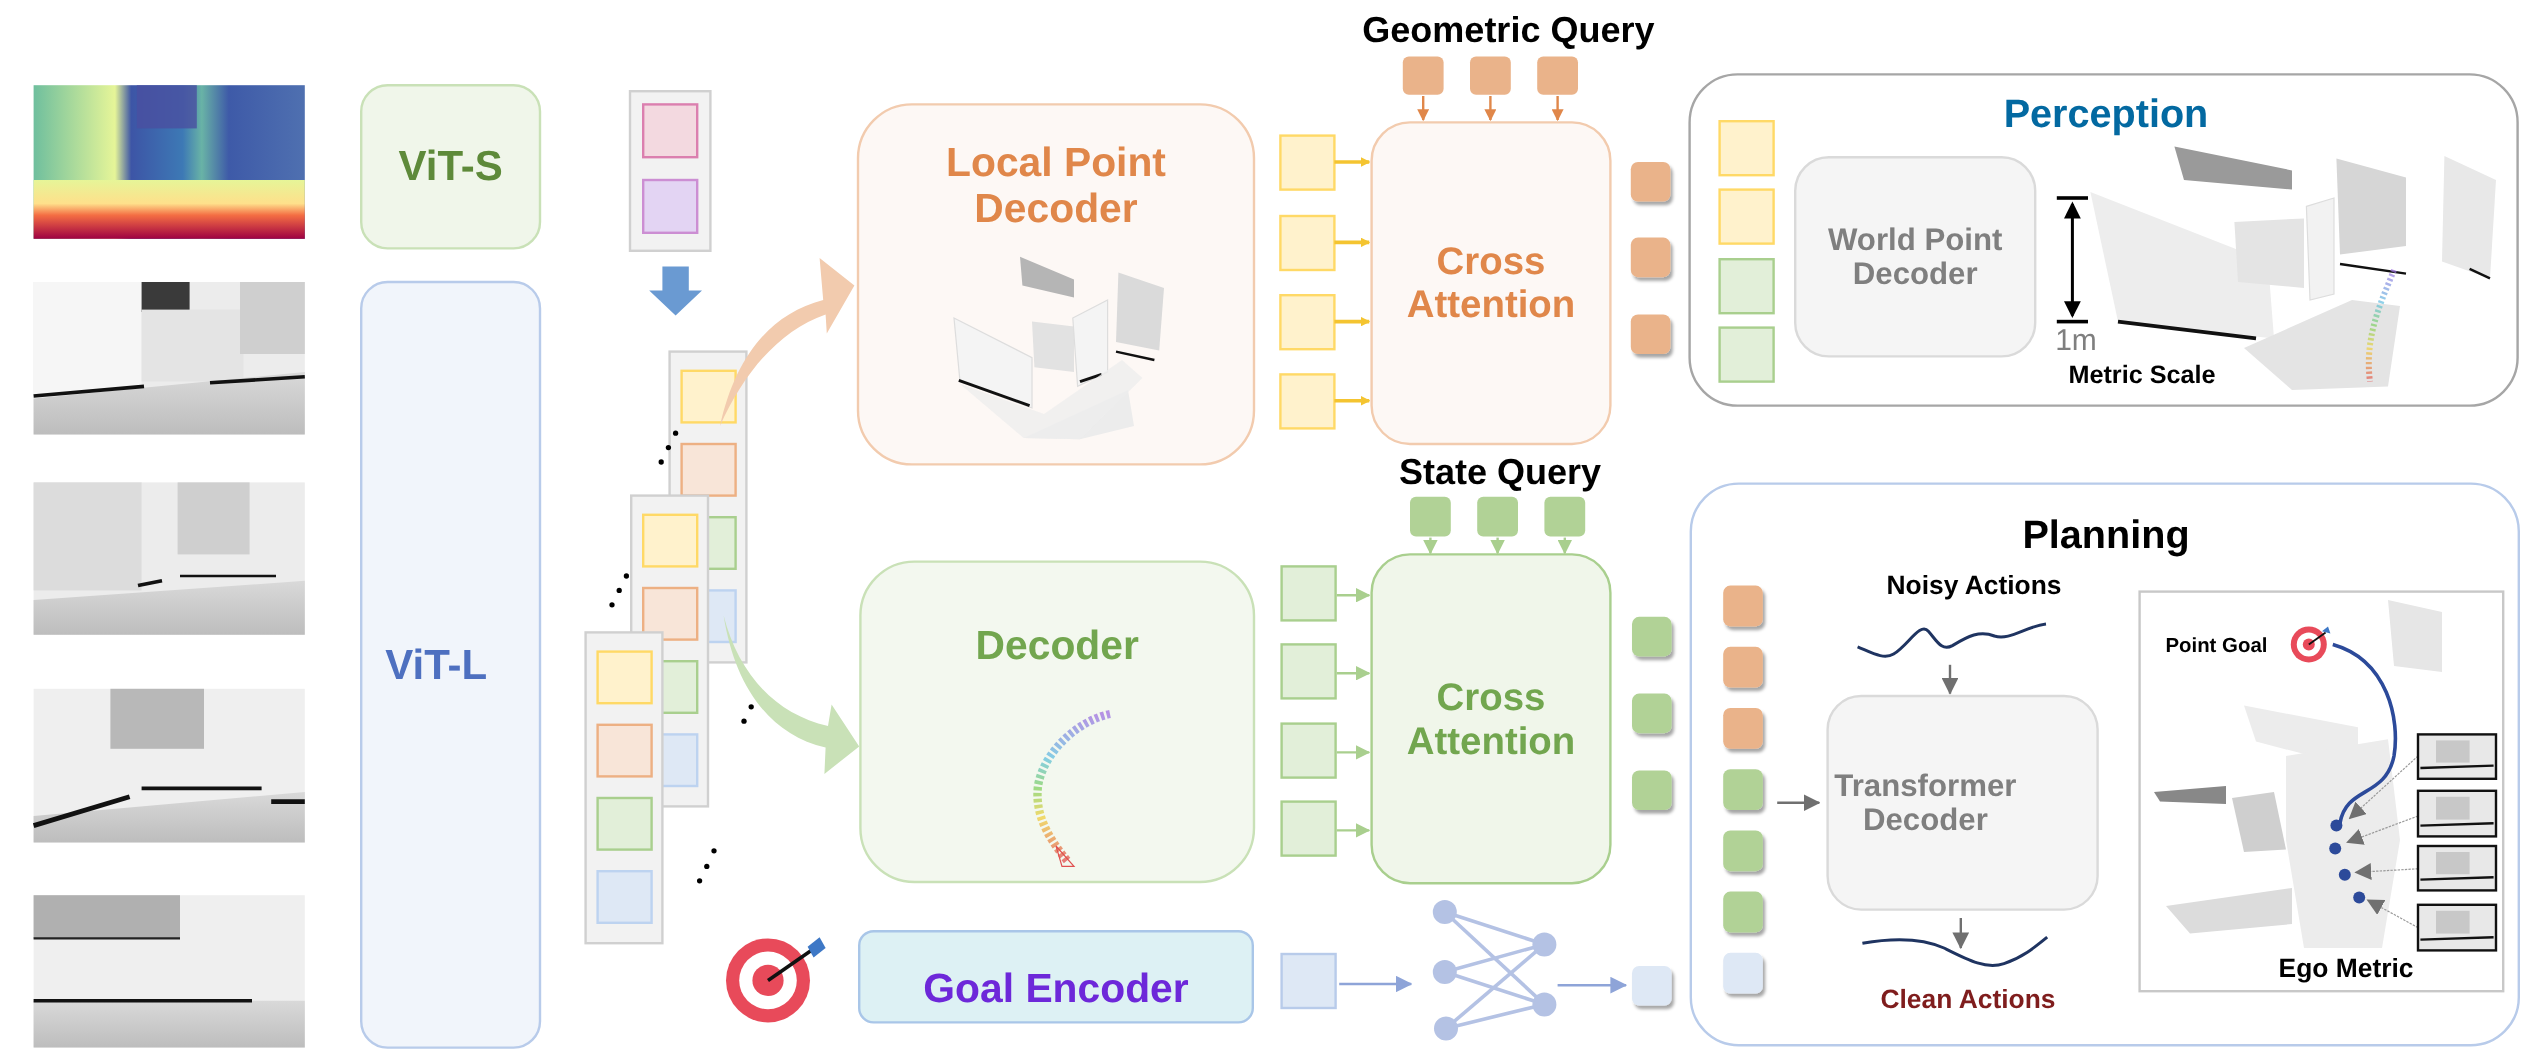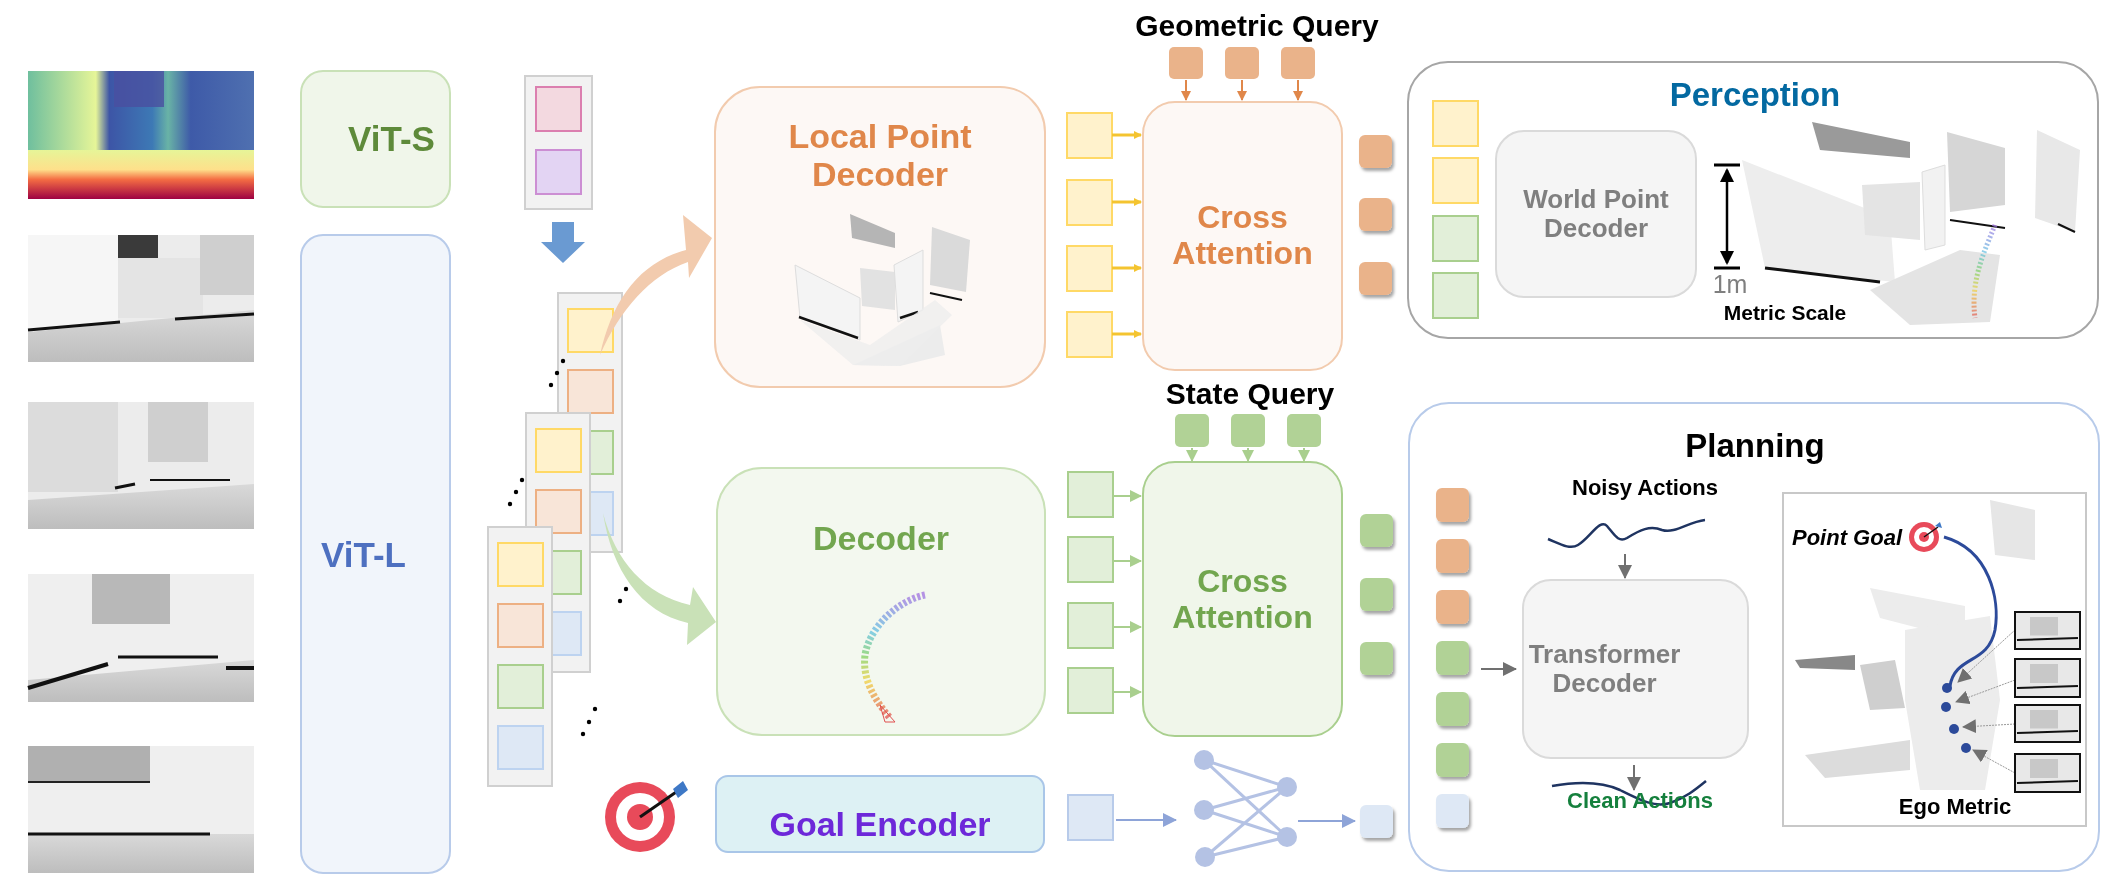--- a/index.html
+++ b/index.html
@@ -338,21 +338,21 @@
         <line x1="2017" y1="733" x2="2078" y2="731" stroke="#111" stroke-width="2"></line>
       </g>
       <g>
         <rect x="2015" y="754" width="65" height="38" fill="#e8e8e8" stroke="#111" stroke-width="2"></rect>
         <rect x="2030" y="759" width="28" height="19" fill="#c8c8c8"></rect>
         <line x1="2017" y1="783" x2="2078" y2="781" stroke="#111" stroke-width="2"></line>
       </g>
     </g>
 </svg>
 
-<div class="box-label" style="left:301px;top:71px;width:149px;height:136px;font-size:35px;color:#5E8A3A;padding-left:16px;">ViT-S</div>
+<div class="box-label" style="left:301px;top:71px;width:149px;height:136px;font-size:35px;color:#5E8A3A;">ViT-S</div>
 <div class="box-label" style="left:301px;top:530px;width:125px;height:50px;font-size:35px;color:#4E70C0;">ViT-L</div>
 
 <div class="box-label" style="left:715px;top:112px;width:330px;height:86px;font-size:34px;color:#E0874A;">
   <span>Local Point</span>
   <span>Decoder</span>
 </div>
 <div class="box-label" style="left:717px;top:495px;width:328px;height:86px;font-size:34px;color:#72A64F;">
   <span>Decoder</span>
 </div>
 <div class="box-label" style="left:716px;top:776px;width:328px;height:96px;font-size:34px;color:#6d28d9;">Goal Encoder</div>
@@ -376,15 +376,15 @@
 </div>
 <div class="box-label" style="left:1710px;top:270px;width:40px;height:28px;font-size:25px;font-weight:normal;color:#7F7F7F;">1m</div>
 <div class="box-label" style="left:1712px;top:300px;width:146px;height:26px;font-size:21px;color:#000;">Metric Scale</div>
 
 <div class="box-label" style="left:1600px;top:425px;width:310px;height:42px;font-size:33px;color:#000;">Planning</div>
 <div class="box-label" style="left:1545px;top:474px;width:200px;height:28px;font-size:22px;color:#000;">Noisy Actions</div>
 <div class="box-label" style="left:1492px;top:580px;width:225px;height:178px;font-size:26px;color:#7F7F7F;">
   <span>Transformer</span>
   <span>Decoder</span>
 </div>
-<div class="box-label" style="left:1540px;top:787px;width:200px;height:28px;font-size:22px;color:#15803d;">Clean Actions</div>
-<div class="box-label" style="left:1786px;top:524px;width:122px;height:28px;font-size:22px;color:#000;font-style:italic;">Point Goal</div>
+<div class="box-label" style="left:1540px;top:819px;width:200px;height:28px;font-size:22px;color:#7f1d1d;">Clean Actions</div>
+<div class="box-label" style="left:1786px;top:524px;width:122px;height:28px;font-size:17px;color:#000;">Point Goal</div>
 <div class="box-label" style="left:1890px;top:793px;width:130px;height:28px;font-size:22px;color:#000;">Ego Metric</div>
 
 </body></html>

